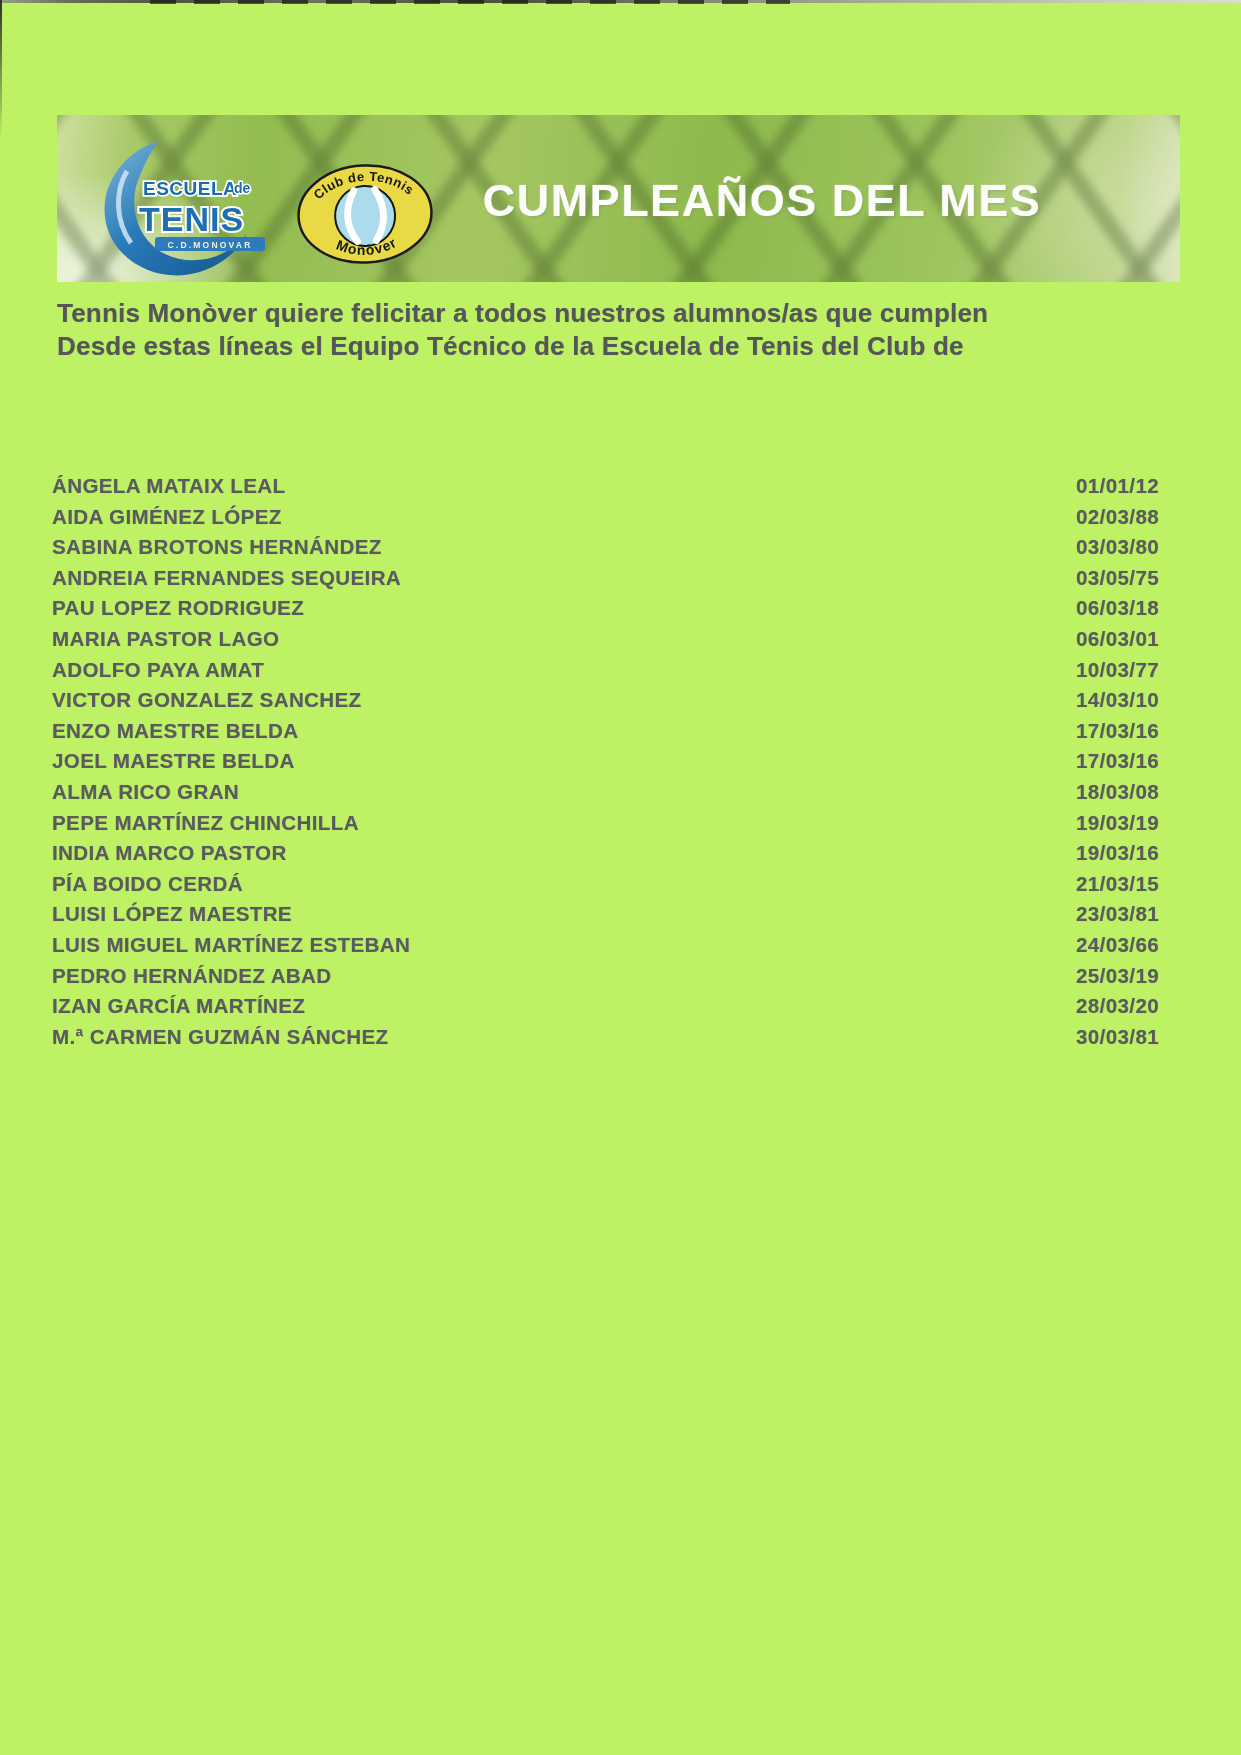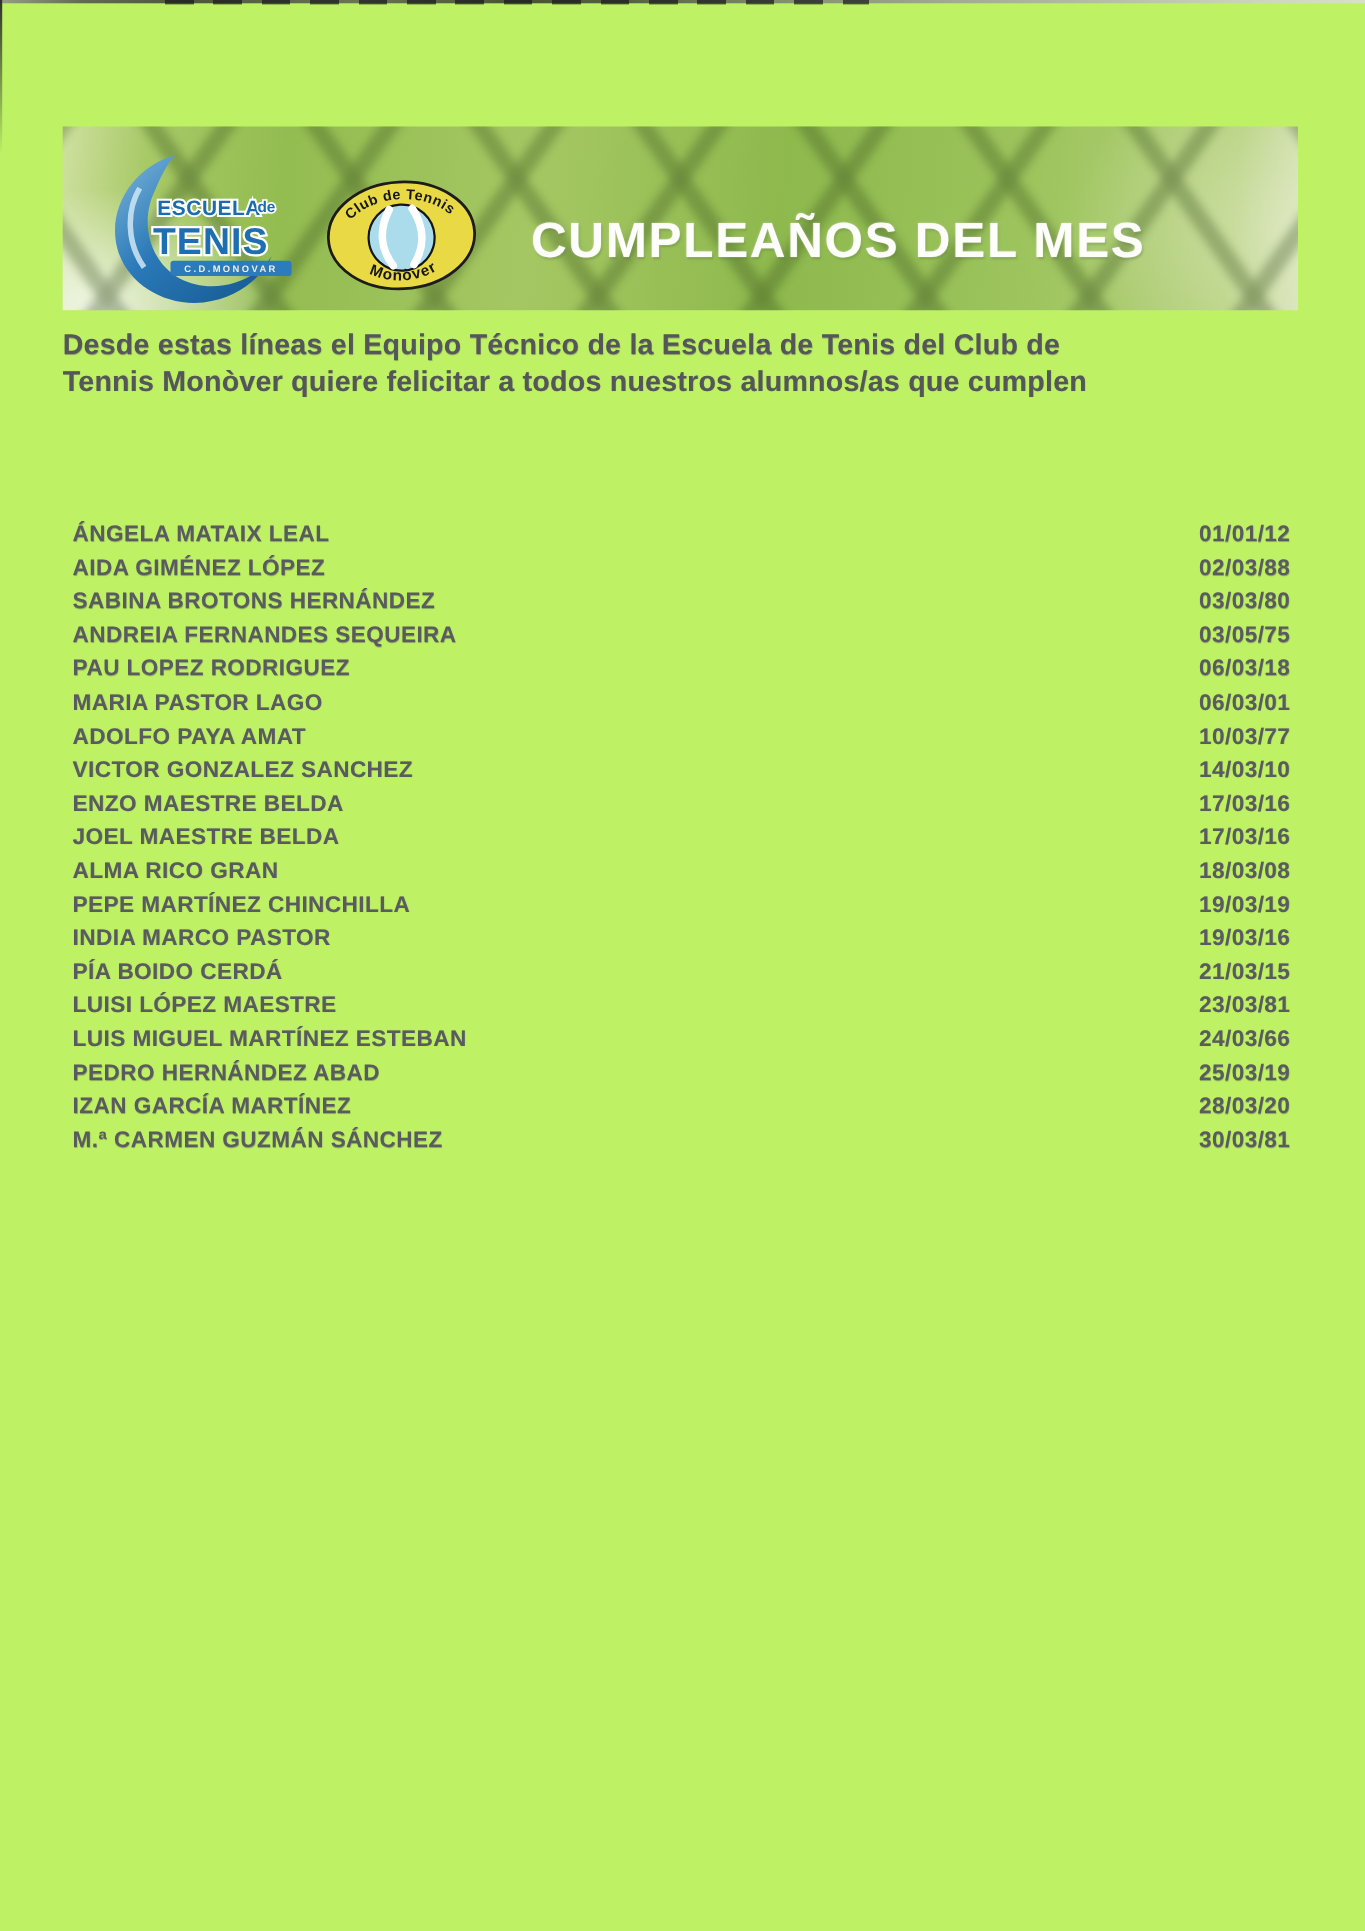--- a/index.html
+++ b/index.html
@@ -19,37 +19,37 @@
       radial-gradient(ellipse 260px 160px at 3% 96%, rgba(255,255,255,.78), rgba(255,255,255,0) 65%),
       radial-gradient(ellipse 300px 220px at 100% 55%, rgba(236,240,216,.5), rgba(255,255,255,0) 70%),
       linear-gradient(96deg,#cfe0a0 0%,#a7c966 7%,#93bc51 18%,#a5c763 38%,#8eb94d 58%,#9dc45d 78%,#b3d07a 94%,#d5e2b4 100%);}
   .banner-net{position:absolute;inset:-14px;filter:blur(4px);opacity:.5;background:
       repeating-linear-gradient(55deg,transparent 0 52px,rgba(55,80,30,.65) 52px 68px,transparent 68px 122px),
       repeating-linear-gradient(-55deg,transparent 0 52px,rgba(55,80,30,.65) 52px 68px,transparent 68px 122px);}
   .logo-escuela{position:absolute;left:40px;top:24px;}
   .logo-club{position:absolute;left:238px;top:48px;transform:rotate(-3deg);}
   .banner-title{position:absolute;left:385px;top:60px;width:640px;text-align:center;
     font-size:45px;font-weight:700;letter-spacing:1.5px;color:#fdfdfa;white-space:nowrap;
-    text-shadow:0 0 2px rgba(255,255,255,.5),1px 1px 2px rgba(70,100,40,.35);margin-top:18px;}
+    text-shadow:0 0 2px rgba(255,255,255,.5),1px 1px 2px rgba(70,100,40,.35);}
 
   
   .esc-t1{font:700 19px "Liberation Sans",sans-serif;fill:#1a6cb0;stroke:#ffffff;stroke-width:3.5px;paint-order:stroke;letter-spacing:.5px;}
   .esc-t1b{font:700 14px "Liberation Sans",sans-serif;fill:#1a6cb0;stroke:#ffffff;stroke-width:3px;paint-order:stroke;}
   .esc-t2{font:700 34px "Liberation Sans",sans-serif;fill:#1d6fb2;stroke:#ffffff;stroke-width:4px;paint-order:stroke;letter-spacing:1px;}
   .esc-t3{font:700 8.5px "Liberation Sans",sans-serif;fill:#f7edd8;letter-spacing:2.2px;text-anchor:middle;}
   .club-arc{font:700 13px "Liberation Sans",sans-serif;fill:#161616;letter-spacing:.5px;}
   .club-arc2{font:700 14px "Liberation Sans",sans-serif;fill:#161616;letter-spacing:1px;}
 
   
   .intro{position:absolute;left:57px;top:297px;color:#55565a;font-size:26px;font-weight:700;
     line-height:33px;letter-spacing:.2px;text-shadow:.3px .3px .7px rgba(85,86,90,.5);}
   .intro-line{white-space:nowrap;}
 
   
-  .list{position:absolute;left:66px;top:471px;width:1107px;}
+  .list{position:absolute;left:52px;top:471px;width:1107px;}
   .row{display:flex;justify-content:space-between;height:30.6px;line-height:30.6px;}
   .bname,.bdate{font-size:20.5px;font-weight:700;color:#5a5b5f;letter-spacing:.4px;white-space:nowrap;
     text-shadow:.3px .3px .7px rgba(90,91,95,.5);}
 </style>
 </head>
 <body>
 
 <div class="page">
 
   <div class="top-scan-line"></div>
@@ -90,22 +90,22 @@
       </text>
       <text class="club-arc2">
         <textPath href="#arcBottom" startOffset="50%" text-anchor="middle">Monòver</textPath>
       </text>
     </svg>
 
     <div class="banner-title">CUMPLEAÑOS DEL MES</div>
   </div>
 
   <div class="intro">
+    <div class="intro-line">Tennis Monòver quiere felicitar a todos nuestros alumnos/as que cumplen</div>
     <div class="intro-line">Desde estas líneas el Equipo Técnico de la Escuela de Tenis del Club de</div>
-    <div class="intro-line">Tennis Monòver quiere felicitar a todos nuestros alumnos/as que cumplen</div>
   </div>
 
   <div class="list">
       <div class="row">
         <span class="bname">ÁNGELA MATAIX LEAL</span>
         <span class="bdate">01/01/12</span>
       </div>
       <div class="row">
         <span class="bname">AIDA GIMÉNEZ LÓPEZ</span>
         <span class="bdate">02/03/88</span>

